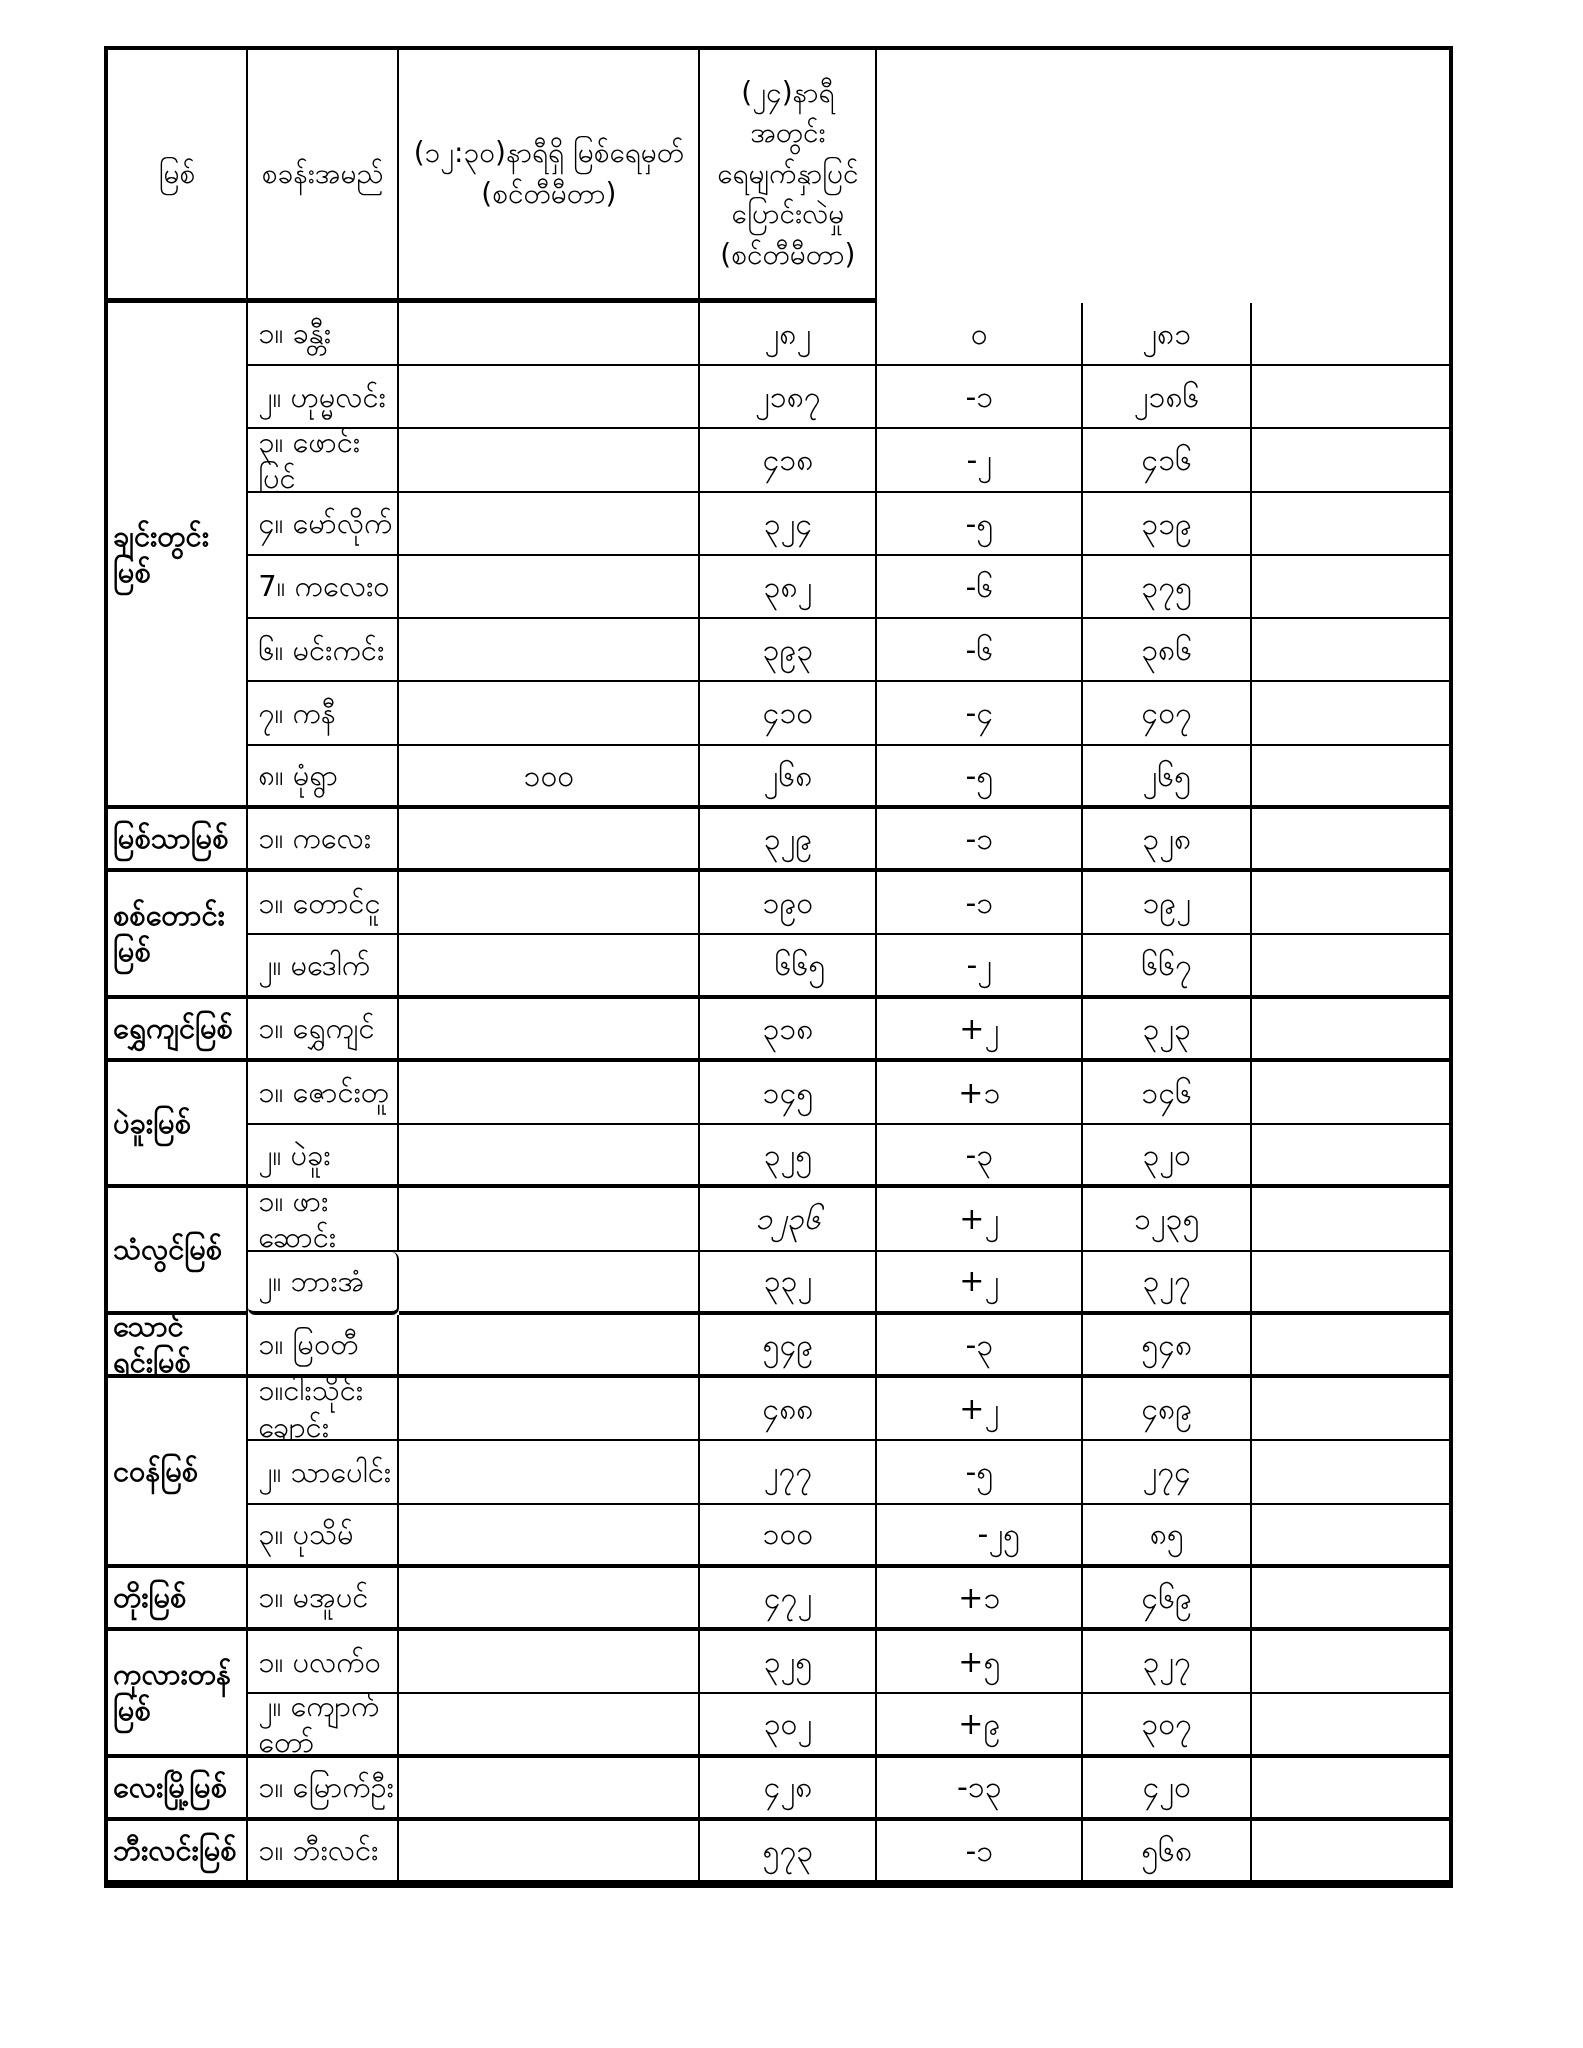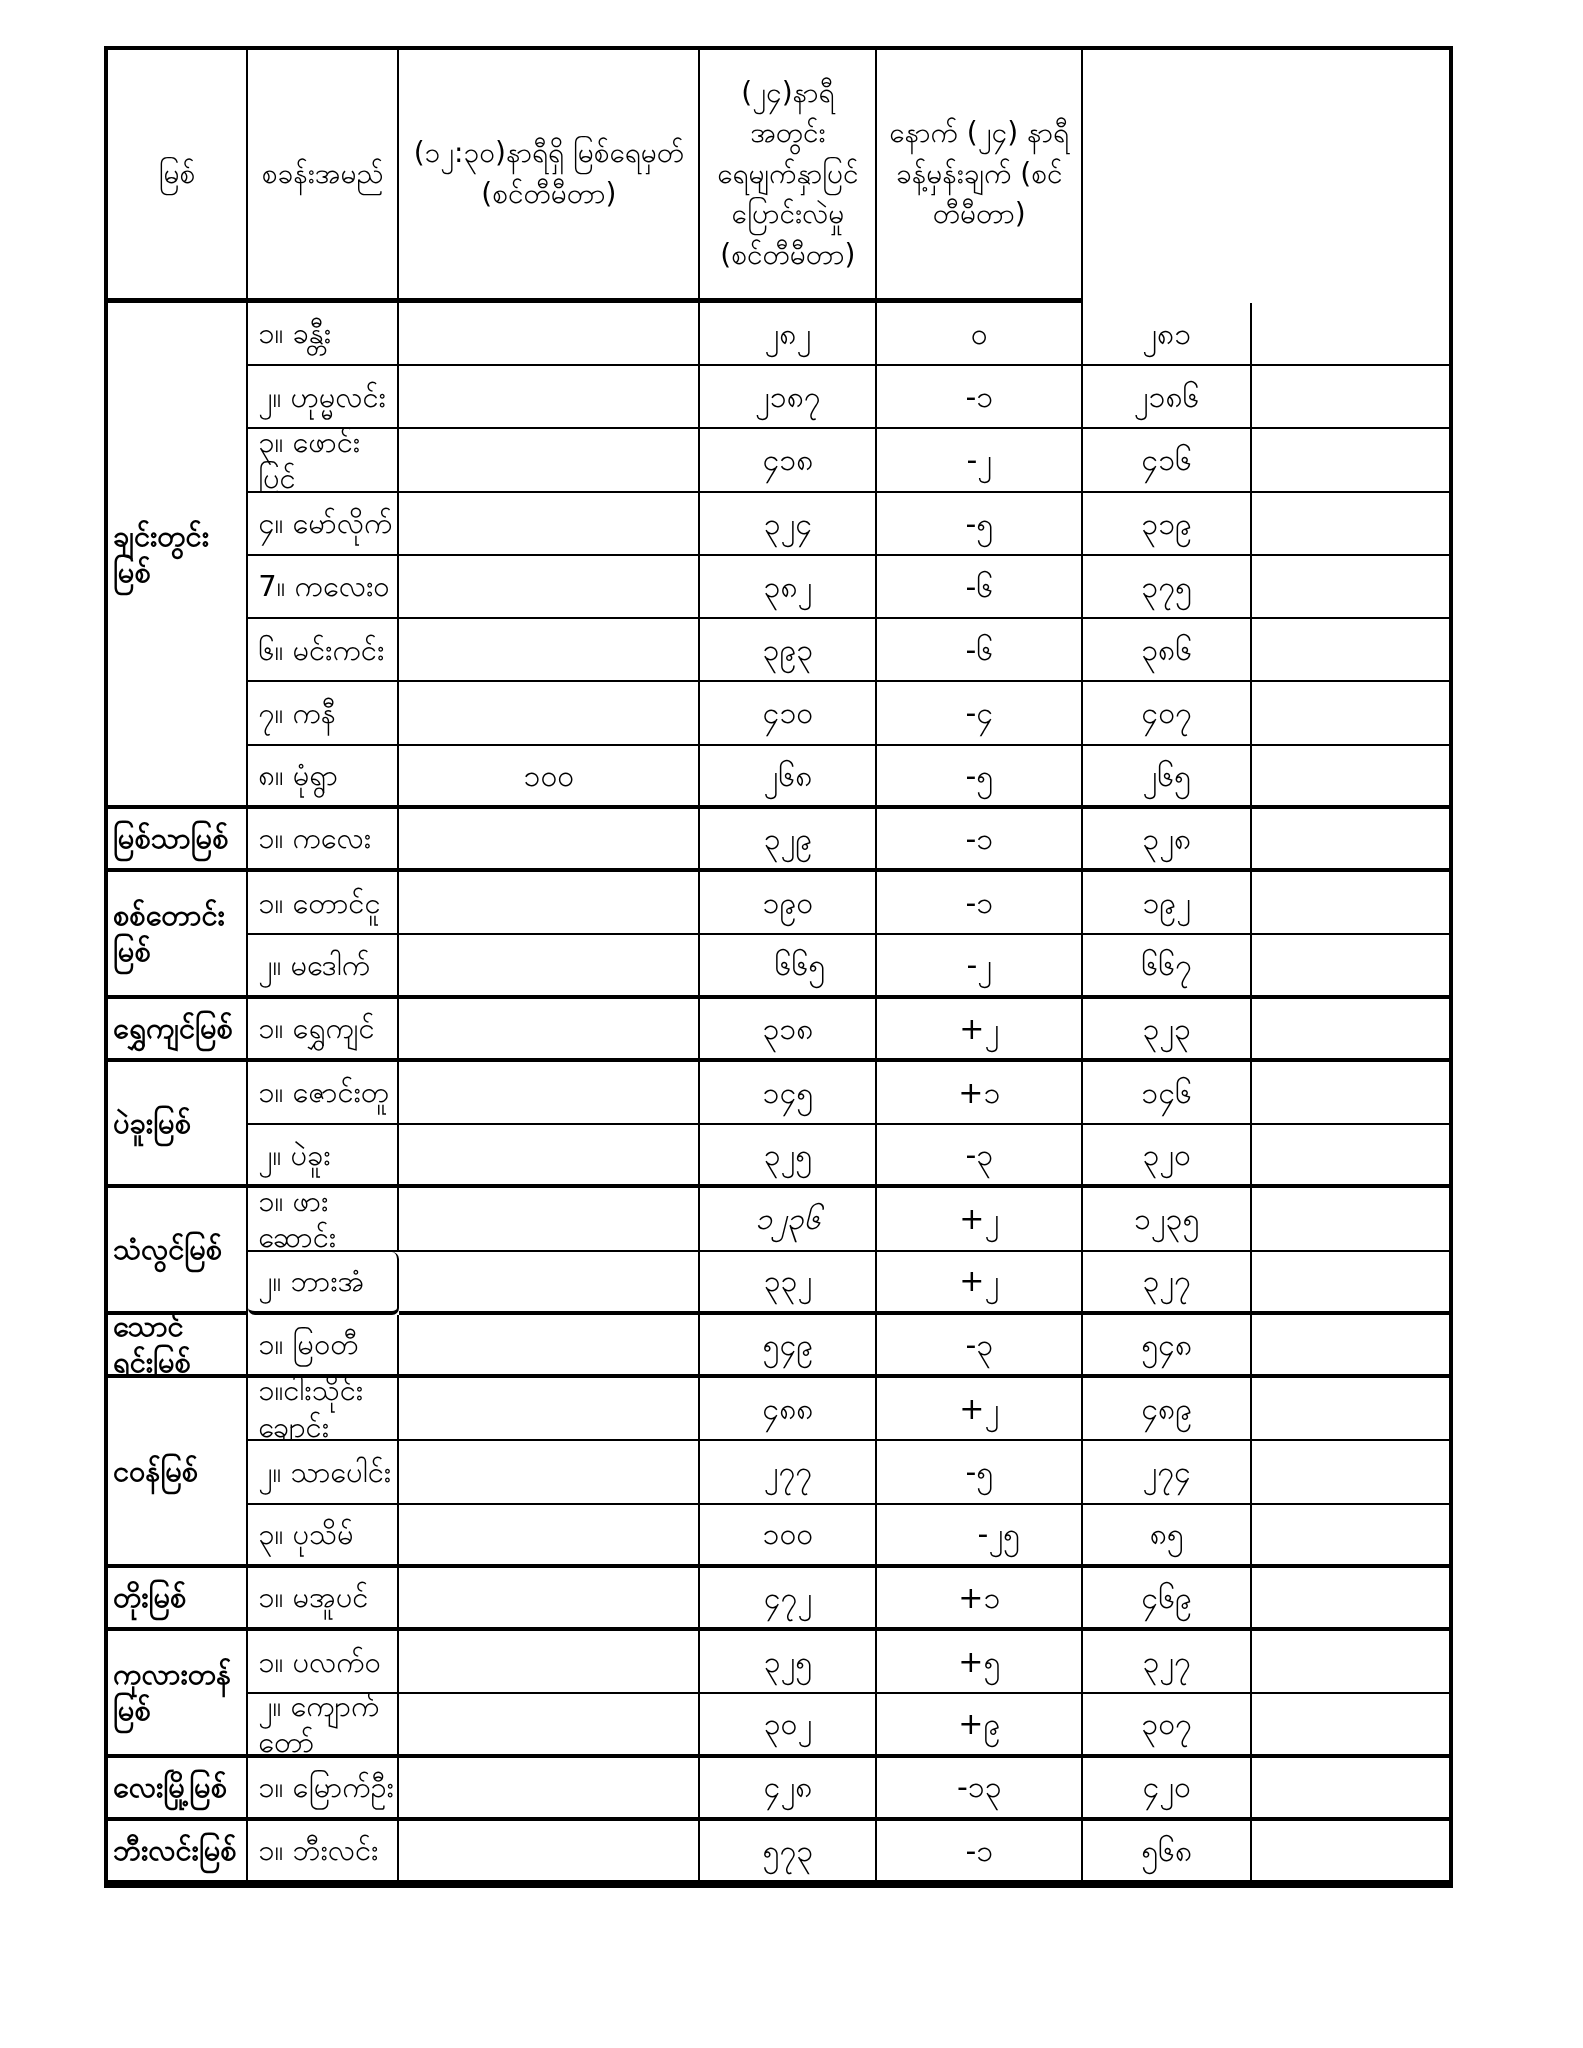--- a/index.html
+++ b/index.html
@@ -59,21 +59,20 @@
 </style>
 </head>
 <body>
 
 <div class="page">
   <div id="grid">
     <div class="cell hcell">မြစ်</div>
     <div class="cell hcell">စခန်းအမည်</div>
     <div class="cell hcell">(၁၂:၃၀)နာရီရှိ မြစ်ရေမှတ် (စင်တီမီတာ)</div>
     <div class="cell hcell">(၂၄)နာရီအတွင်း ရေမျက်နှာပြင် ပြောင်းလဲမှု (စင်တီမီတာ)</div>
-    <div class="cell hcell">နောက် (၂၄) နာရီ ခန့်မှန်းချက် (စင်တီမီတာ)</div>
   <div class="cell river gend" style="grid-area: 2 / 1 / span 8;">ချင်းတွင်းမြစ်</div>
       <div class="cell station" style="grid-area: 2 / 2;">၁။ ခန္တီး</div>
       <div class="cell num" style="grid-area: 2 / 3;"></div>
       <div class="cell num" style="grid-area: 2 / 4;">၂၈၂</div>
       <div class="cell num" style="grid-area: 2 / 5;">၀</div>
       <div class="cell num" style="grid-area: 2 / 6;">၂၈၁</div>
       <div class="cell num lastcol" style="grid-area: 2 / 7;"></div>
       <div class="cell station" style="grid-area: 3 / 2;">၂။ ဟုမ္မလင်း</div>
       <div class="cell num" style="grid-area: 3 / 3;"></div>
       <div class="cell num" style="grid-area: 3 / 4;">၂၁၈၇</div>

